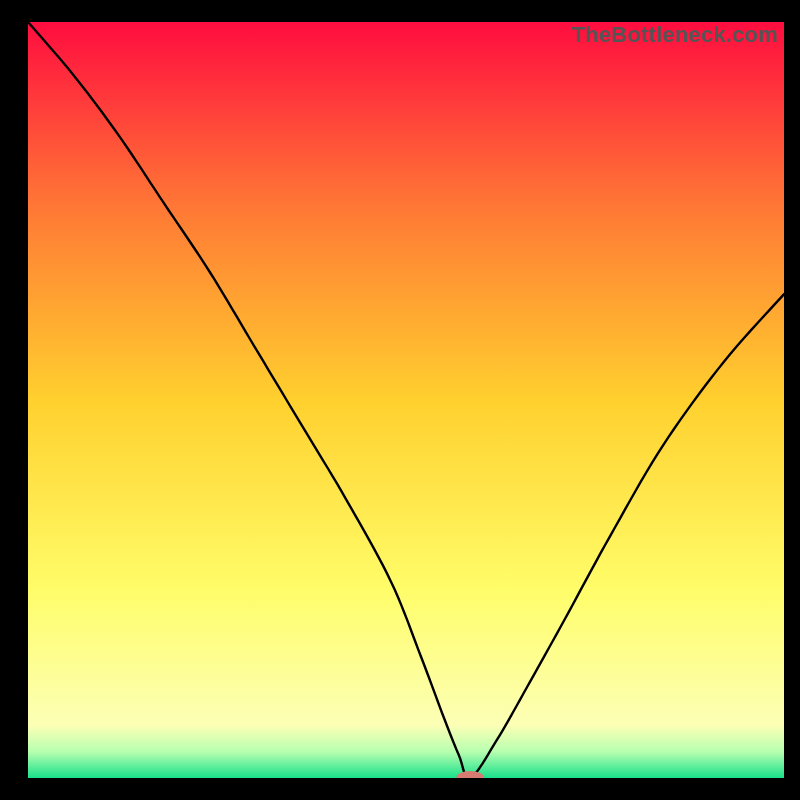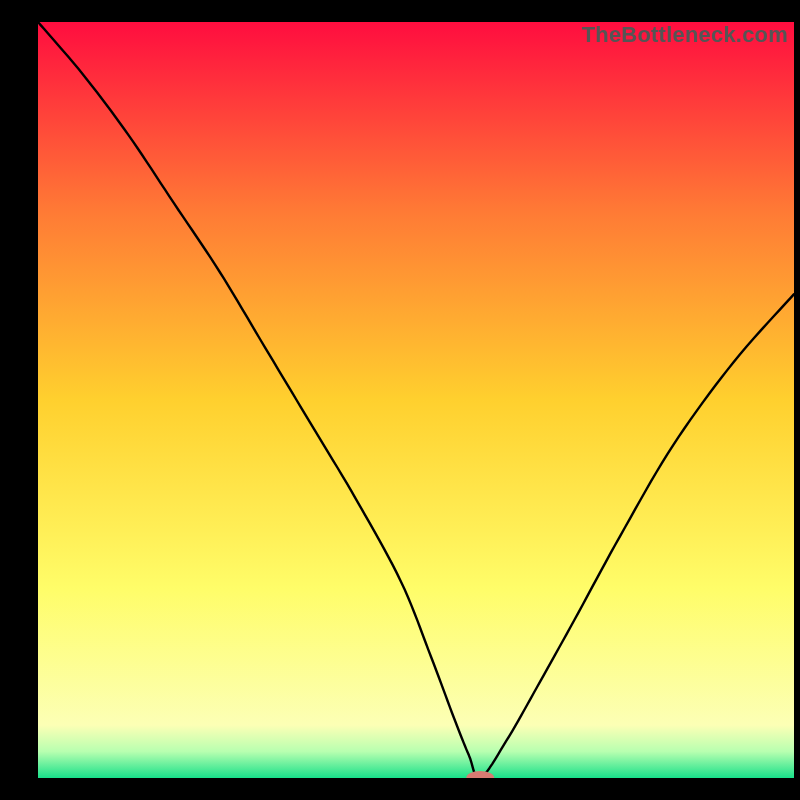--- a/index.html
+++ b/index.html
@@ -13,21 +13,21 @@
   .frame {
     position: absolute;
     left: 0;
     top: 0;
     width: 800px;
     height: 800px;
     background: #000;
   }
   .plot {
     position: absolute;
-    left: 38px;
+    left: 28px;
     top: 22px;
     width: 756px;
     height: 756px;
     overflow: hidden;
     text-align: right;
   }
   .watermark {
     position: absolute;
     top: 0px;
     right: 6px;

